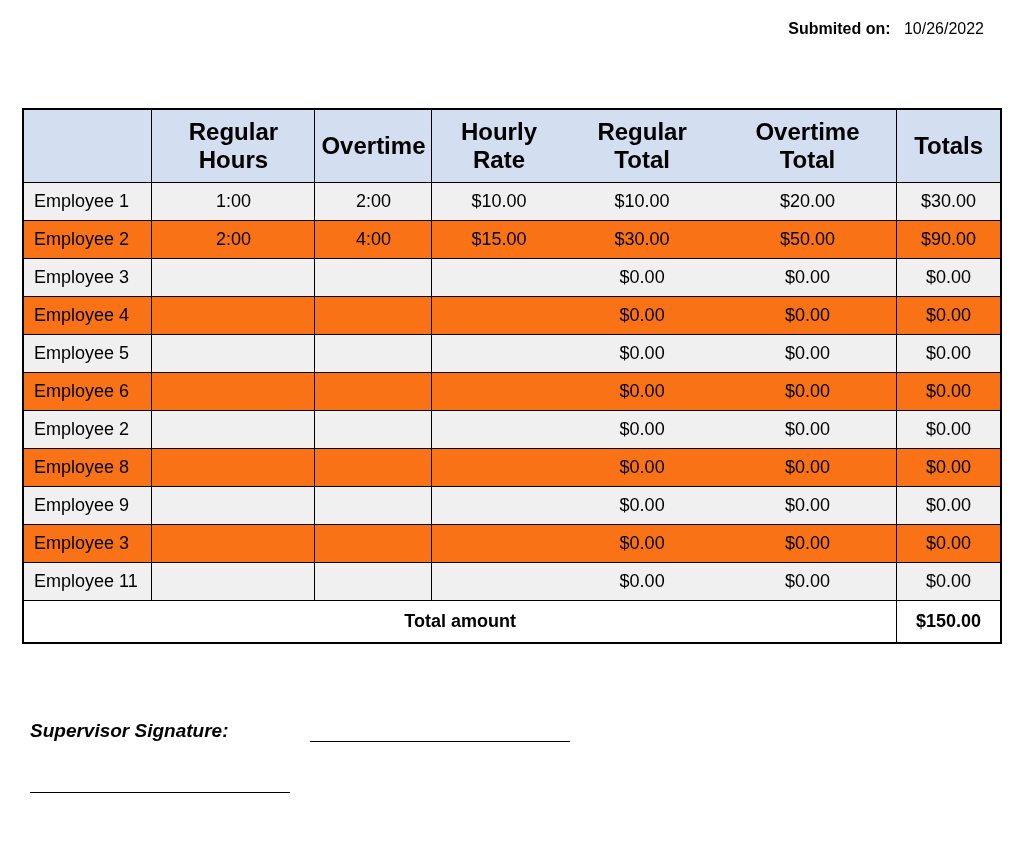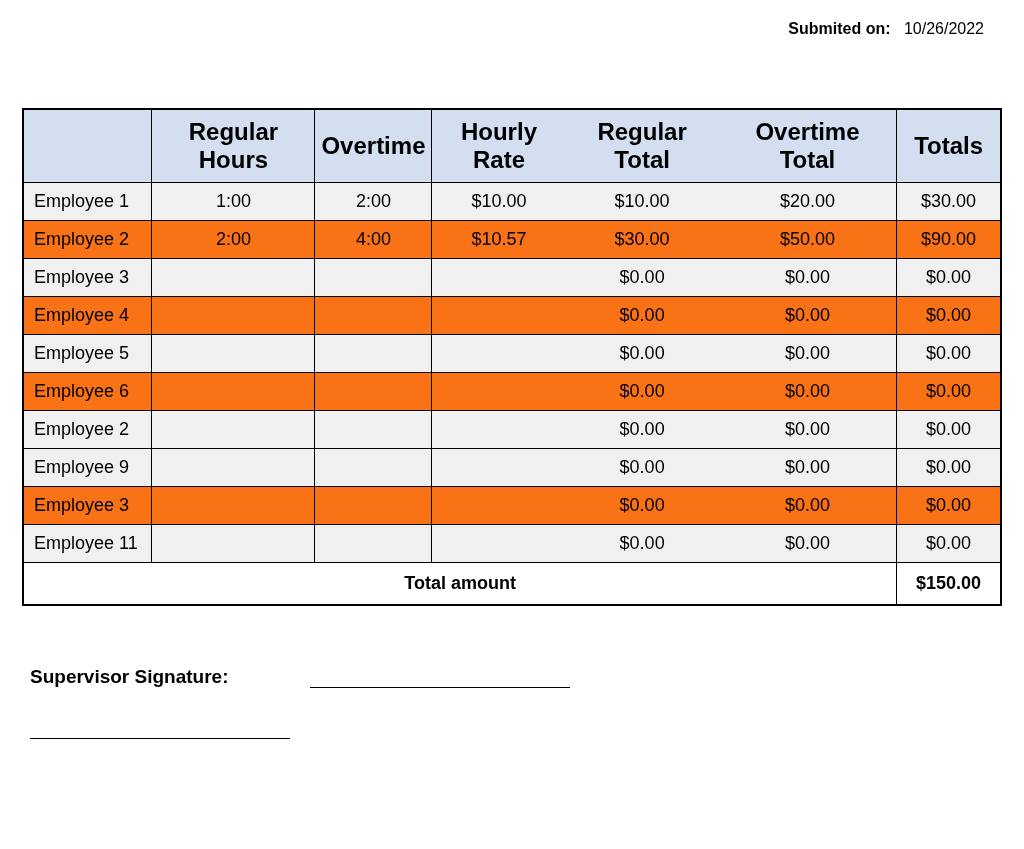--- a/index.html
+++ b/index.html
@@ -53,22 +53,23 @@
     text-align: right;
     font-weight: bold;
     padding-right: 10px;
     border-left: 2px solid #000;
   }
   td.total-value {
     font-weight: bold;
     font-size: 20px;
   }
   .sig-block {
-    margin-top: 60px;
+    margin-top: 76px;
     margin-left: 10px;
+    font-style: italic;
   }
   .sig-row {
     display: flex;
     align-items: flex-end;
     margin-bottom: 50px;
     font-size: 19px;
   }
   .sig-label { font-weight: bold; width: 280px; }
   .sig-line {
     border-bottom: 1.5px solid #000;
@@ -104,21 +105,21 @@
         <td>2:00</td>
         <td style="border-right:none">$10.00</td>
         <td style="border-left:none;border-right:none">$10.00</td>
         <td style="border-left:none">$20.00</td>
         <td>$30.00</td>
       </tr>
       <tr class="even">
         <td class="emp-name">Employee 2</td>
         <td>2:00</td>
         <td>4:00</td>
-        <td style="border-right:none">$10.57</td>
+        <td style="border-right:none">$15.00</td>
         <td style="border-left:none;border-right:none">$30.00</td>
         <td style="border-left:none">$50.00</td>
         <td>$90.00</td>
       </tr>
       <tr class="odd">
         <td class="emp-name">Employee 3</td>
         <td></td>
         <td></td>
         <td style="border-right:none"></td>
         <td style="border-left:none;border-right:none">$0.00</td>
@@ -147,20 +148,29 @@
         <td class="emp-name">Employee 6</td>
         <td></td>
         <td></td>
         <td style="border-right:none"></td>
         <td style="border-left:none;border-right:none">$0.00</td>
         <td style="border-left:none">$0.00</td>
         <td>$0.00</td>
       </tr>
       <tr class="odd">
         <td class="emp-name">Employee 2</td>
+        <td></td>
+        <td></td>
+        <td style="border-right:none"></td>
+        <td style="border-left:none;border-right:none">$0.00</td>
+        <td style="border-left:none">$0.00</td>
+        <td>$0.00</td>
+      </tr>
+      <tr class="even">
+        <td class="emp-name">Employee 8</td>
         <td></td>
         <td></td>
         <td style="border-right:none"></td>
         <td style="border-left:none;border-right:none">$0.00</td>
         <td style="border-left:none">$0.00</td>
         <td>$0.00</td>
       </tr>
       <tr class="odd">
         <td class="emp-name">Employee 9</td>
         <td></td>

